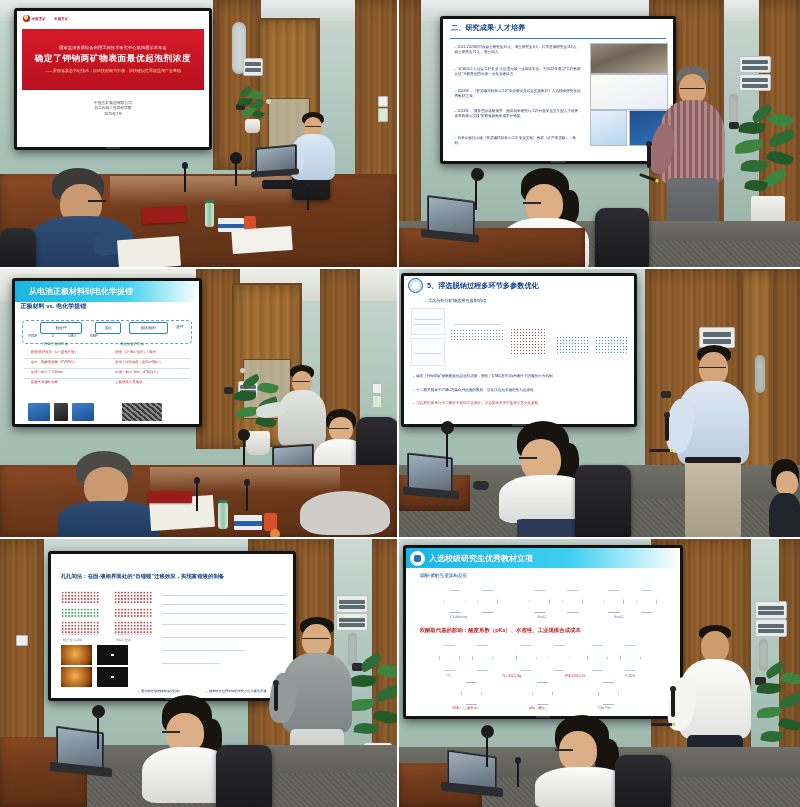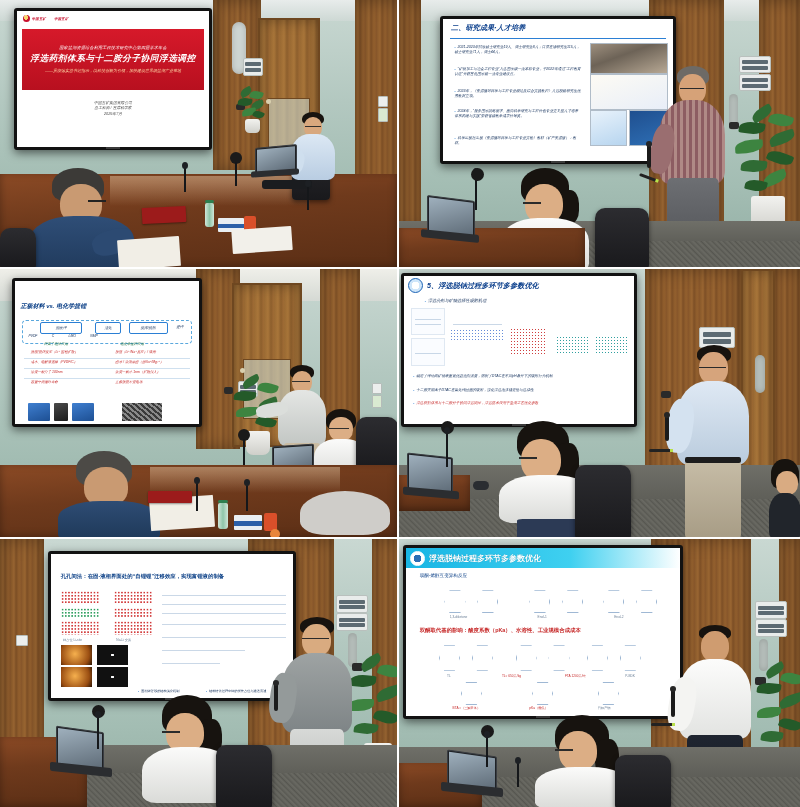--- a/index.html
+++ b/index.html
@@ -11,21 +11,21 @@
   #collage{
     position:relative;width:800px;height:807px;
     display:grid;
     grid-template-columns:399px 401px;
     grid-template-rows:269px 270px 268px;
     background:#ffffff;
     gap:0;
   }
   .panel{position:relative;overflow:hidden;background:#0a0a0a;}
   .panel.pad-r{border-right:2px solid #fff;}
-  .panel.pad-b{border-bottom:2px solid #fff;font-style:italic;}
+  .panel.pad-b{border-bottom:2px solid #fff;}
 
   
   .scene{position:absolute;inset:0;overflow:hidden;}
   .wall{position:absolute;inset:0;background:
       linear-gradient(180deg,#c9d8d2 0%,#b3c8c0 38%,#a3bdb3 70%,#93aea4 100%);}
   .ceiling{position:absolute;left:0;right:0;top:0;height:8%;
       background:linear-gradient(180deg,#e8eceb,#cdd8d4);}
   .wood-panel{position:absolute;top:0;bottom:0;
       background:repeating-linear-gradient(90deg,
         #8a5a2b 0px,#9a6632 3px,#7d4f26 5px,#93602e 8px,#86552a 11px);
@@ -228,21 +228,21 @@
               <div class="s1-logo">
                 <span class="mark"></span>
                 <span class="txt">中国五矿</span>
               </div>
               <div class="s1-logo">
                 <span class="txt">中国五矿</span>
               </div>
             </div>
             <div class="s1-red">
               <div class="s1-eyebrow">国家盐湖资源综合利用工程技术研究中心第四届学术年会</div>
-              <div class="s1-title">浮选药剂体系与十二胺分子协同浮选调控</div>
+              <div class="s1-title">确定了钾钠两矿物表面最优起泡剂浓度</div>
               <div class="s1-sub">——贯彻落实总书记指示，以科技创新为引领，加快建设世界级盐湖产业基地</div>
             </div>
             <div class="s1-foot">
               <div>中国五矿集团有限公司</div>
               <div>总工程师 / 首席科学家</div>
               <div>2025年7月</div>
             </div>
           </div>
         </div>
         <div class="tvbezel-label"></div>
@@ -409,20 +409,23 @@
         <div class="row" style="top:22%;"></div>
           <div class="row" style="top:58%;"></div>
       </div>
       <div class="sensor" style="left:224px;top:118px;width:9px;height:7px;"></div>
       <div class="outlet" style="left:372px;top:114px;width:8px;height:9px;"></div>
       <div class="outlet" style="left:372px;top:126px;width:8px;height:11px;background:#d9ead1;"></div>
 
       <div class="tvframe" style="left:12px;top:9px;width:184px;height:143px;">
         <div class="tvscreen">
           <div class="slide">
+            <div class="sl-hdr bar-blue white-ttl" style="height:15%;">
+              <span class="ttl" style="margin-left:14px;font-size:8px;">从电池正极材料到电化学提锂</span>
+            </div>
             <div class="s3-sub">正极材料 vs. 电化学提锂</div>
             <div class="s3-flow">
               <div class="s3-node" style="left:10%;top:6%;width:24%;height:42%;">脱嵌锂</div>
               <div class="s3-node" style="left:43%;top:6%;width:14%;height:42%;">活化</div>
               <div class="s3-node" style="left:63%;top:6%;width:22%;height:42%;">搅拌/脱附</div>
               <div class="s3-node" style="left:88%;top:6%;width:11%;height:42%;border:none;">提锂</div>
               <div class="s3-cell" style="left:3%;top:60%;">PVDF</div>
               <div class="s3-cell" style="left:17%;top:60%;">C</div>
               <div class="s3-cell" style="left:27%;top:60%;">LMO</div>
               <div class="s3-cell" style="left:40%;top:60%;">NMP</div>
@@ -733,21 +736,21 @@
           <div class="row" style="top:58%;"></div>
       </div>
       <div class="speaker" style="left:360px;top:100px;width:9px;height:32px;border-radius:5px;background:#b9c2be;"></div>
       <div class="sensor" style="left:356px;top:138px;width:11px;height:8px;"></div>
 
       <div class="tvframe" style="left:4px;top:6px;width:274px;height:168px;">
         <div class="tvscreen">
           <div class="slide">
             <div class="sl-hdr bar-blue white-ttl" style="height:12%;">
               <span class="seal" style="border-color:#ffffff;background:radial-gradient(circle,#2b6fb5 40%,#ffffff 41% 100%);"></span>
-              <span class="ttl" style="font-size:8px;">浮选脱钠过程多环节多参数优化</span>
+              <span class="ttl" style="font-size:8px;">入选校级研究生优秀教材立项</span>
             </div>
             <div class="s6-line" style="left:5%;top:15%;">双酮-烯醇互变异构反应</div>
             <div class="sl-body" style="top:22%;">
               <div class="hexring" style="left:14%;top:4%;width:7%;height:16%;"></div>
               <div class="hexring" style="left:26%;top:4%;width:7%;height:16%;"></div>
               <div class="hexring" style="left:45%;top:4%;width:7%;height:16%;"></div>
               <div class="hexring" style="left:57%;top:4%;width:7%;height:16%;"></div>
               <div class="hexring" style="left:72%;top:4%;width:7%;height:16%;"></div>
               <div class="hexring" style="left:84%;top:4%;width:7%;height:16%;"></div>
               <div class="s6-cap" style="left:16%;top:23%;">1,3-diketone</div>

